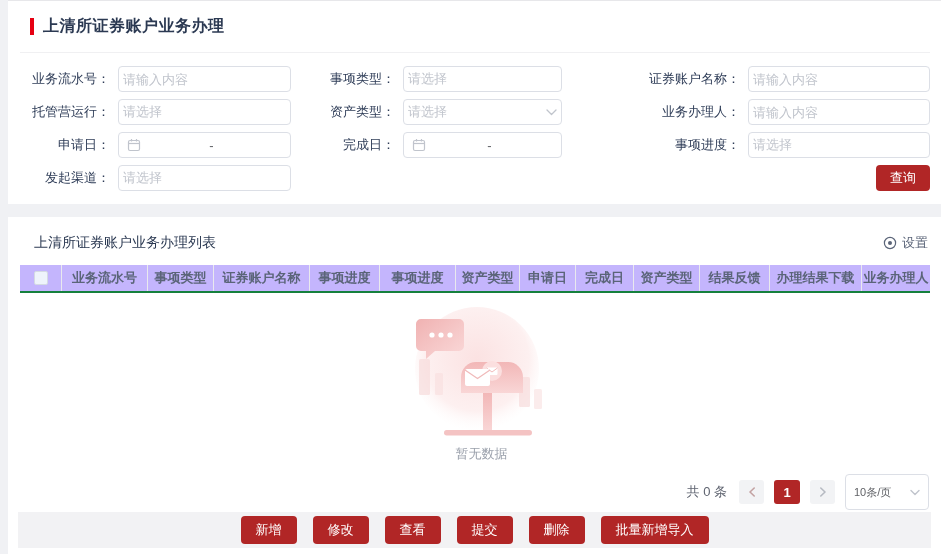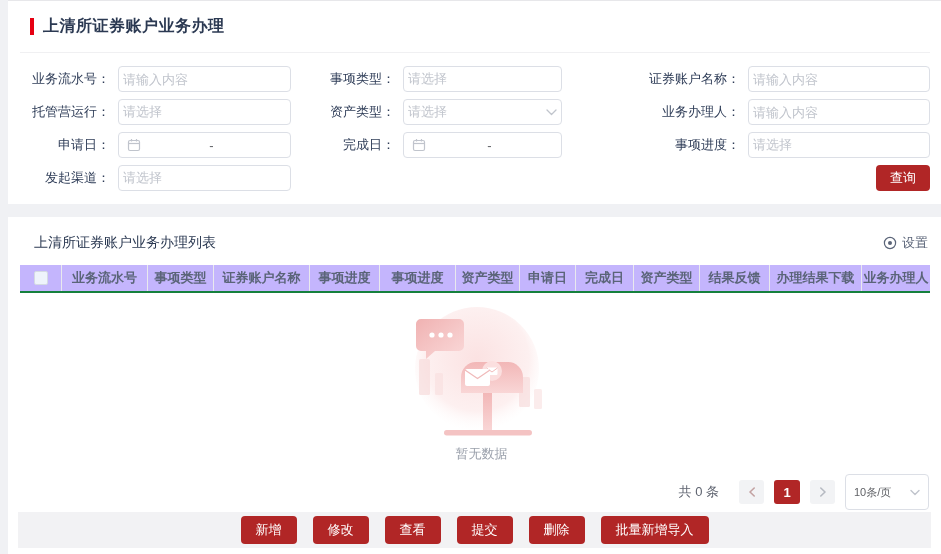--- a/index.html
+++ b/index.html
@@ -60,21 +60,21 @@
     font-size: 13px; font-weight: 600; color: #5a6478;
     border-right: 1px solid #e9e9ee; white-space: nowrap; overflow: hidden;
   }
   .th:last-child { border-right: none; }
   .checkbox { width: 14px; height: 14px; border: 1px solid #d4dae3; border-radius: 2px; background: #eef3fb; }
 
   .empty-zone { flex: 1; display: flex; flex-direction: column; align-items: center; justify-content: center; }
   .empty-text { font-size: 13px; color: #9aa0ab; margin-top: 2px; margin-left: 14px; }
 
   .pagination { height: 40px; flex: none; display: flex; align-items: center; justify-content: flex-end; gap: 10px; padding-right: 12px; }
-  .pg-total { font-size: 13px; color: #5f6470; margin-right: 10px; }
+  .pg-total { font-size: 13px; color: #5f6470; margin-right: 2px; }
   .pg-btn {
     width: 25px; height: 24px; background: #f2f3f5; border: none; border-radius: 3px;
     display: flex; align-items: center; justify-content: center; cursor: pointer;
     color: #b3b7c0; font-size: 12px;
   }
   .pg-page {
     min-width: 26px; height: 24px; background: #b12626; color: #fff; border-radius: 3px;
     display: flex; align-items: center; justify-content: center; font-size: 13px; font-weight: bold; cursor: pointer;
   }
   .pg-size {

